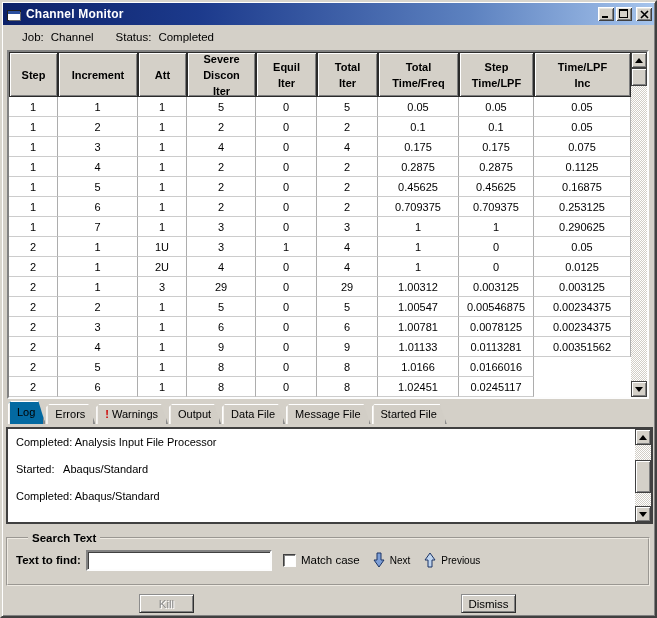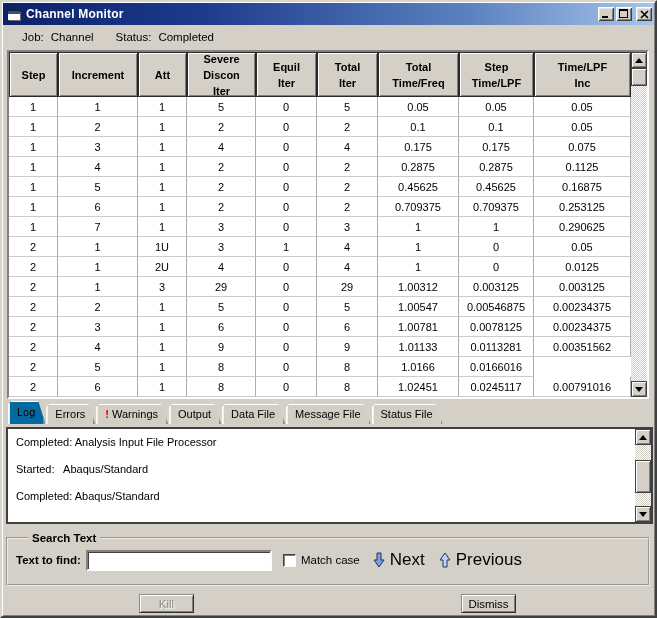--- a/index.html
+++ b/index.html
@@ -111,21 +111,21 @@
   }
   .checkbox {
     margin-left:11px; width:13px; height:13px; background:#fff; flex:0 0 auto;
     border:1px solid; border-color:#404040 #fdfdfd #fdfdfd #404040;
     box-shadow: inset 1px 1px 0 #808080;
   }
   .mclabel { margin-left:5px; font-size:11.5px; }
   .navbtn { display:flex; align-items:center; gap:5px; cursor:default; }
   .navbtn.next { margin-left:13px; }
   .navbtn.prev { margin-left:14px; }
-  .navlabel { font-size:17px; }
+  .navlabel { font-size:10px; }
 
   
   .footer { position:relative; margin-top:8px; height:20px; }
   .btn {
     position:absolute; top:0; width:55px; height:19px; background:#d4d0c8;
     display:flex; align-items:center; justify-content:center; font-size:11.5px;
     border:1px solid; border-color:#8c8c8c #303030 #303030 #8c8c8c;
     box-shadow: inset 1px 1px 0 #ffffff, inset -1px -1px 0 #808080;
     cursor:default; font-family:"Liberation Sans", sans-serif;
   }
@@ -351,21 +351,20 @@
           </div>
           <div class="trow grid9">
             <div class="cell">2</div>
             <div class="cell">6</div>
             <div class="cell">1</div>
             <div class="cell">8</div>
             <div class="cell">0</div>
             <div class="cell">8</div>
             <div class="cell">1.02451</div>
             <div class="cell">0.0245117</div>
-            <div class="cell">0.00791016</div>
           </div>
         </div>
     </div>
     <div class="vscroll table-sb">
       <div class="sbtn">
           <span class="tri-up"></span>
         </div>
       <div class="track">
         <div class="thumb" style="height:18px; margin-top:0;"></div>
       </div>
@@ -389,21 +388,21 @@
       <div class="tab">
         <span class="tablabel">Output</span>
       </div>
       <div class="tab">
         <span class="tablabel">Data File</span>
       </div>
       <div class="tab">
         <span class="tablabel">Message File</span>
       </div>
       <div class="tab">
-        <span class="tablabel">Status File</span>
+        <span class="tablabel">Started File</span>
       </div>
     </div>
 
   <div class="logpanel">
     <div class="logtext" id="logtext">Completed: Analysis Input File Processor
 
 Started:   Abaqus/Standard
 
 Completed: Abaqus/Standard</div>
     <div class="vscroll log-sb">

